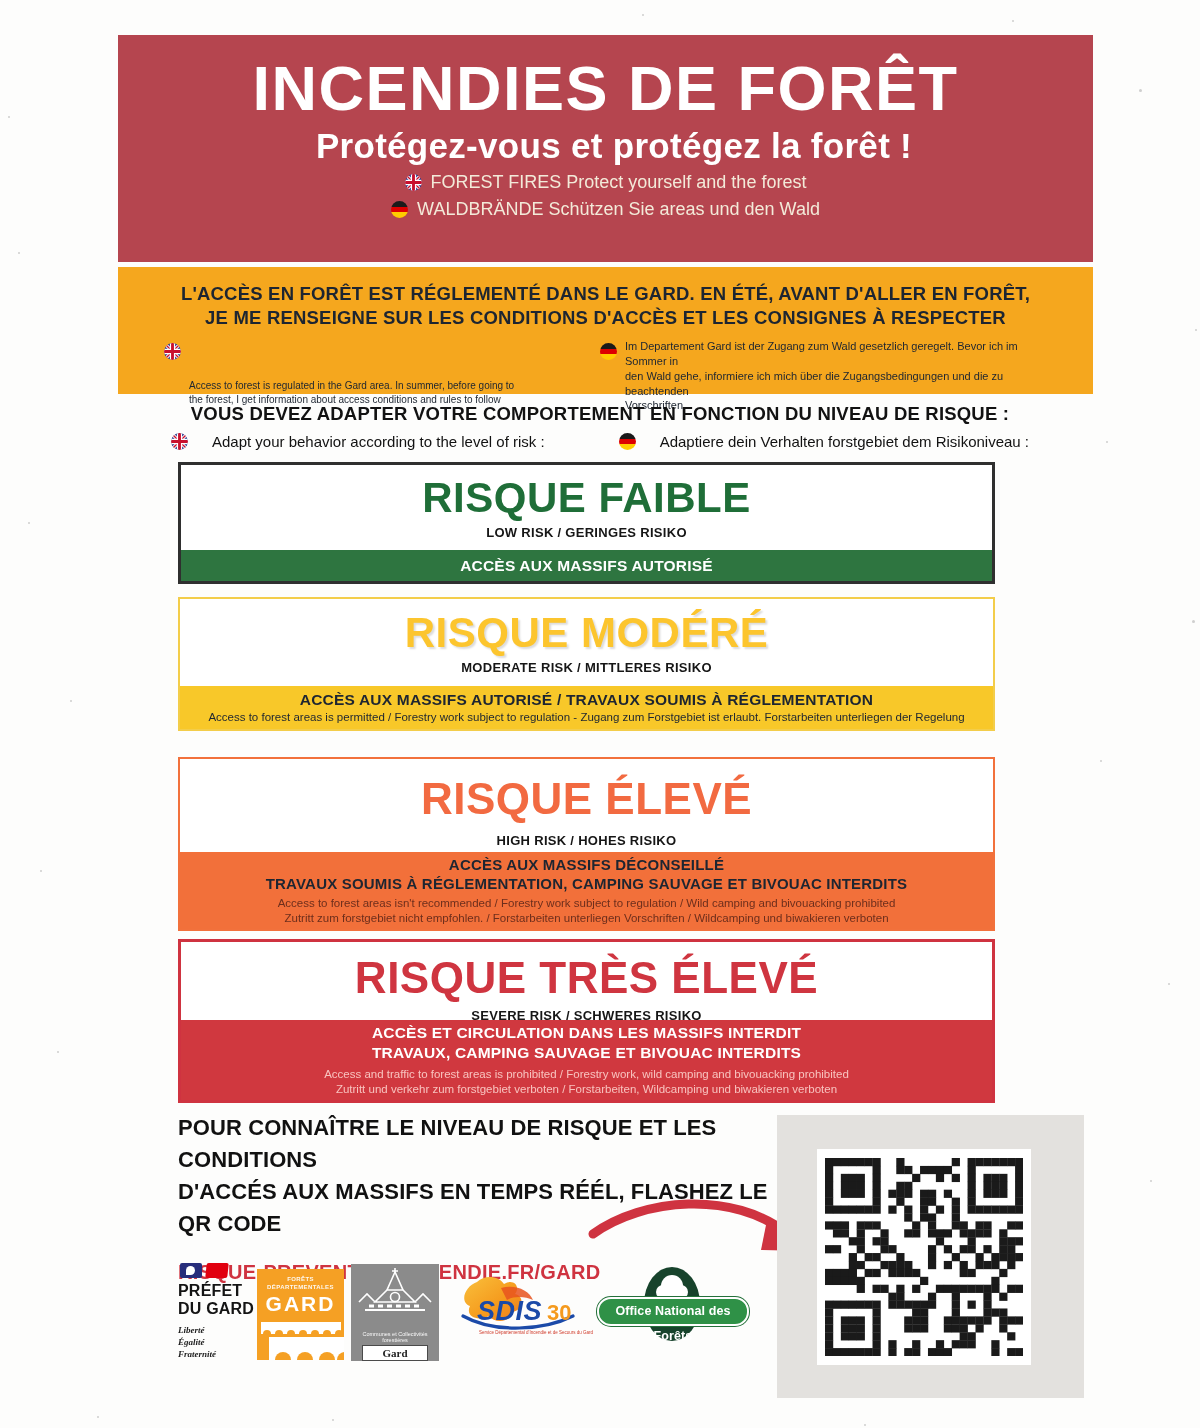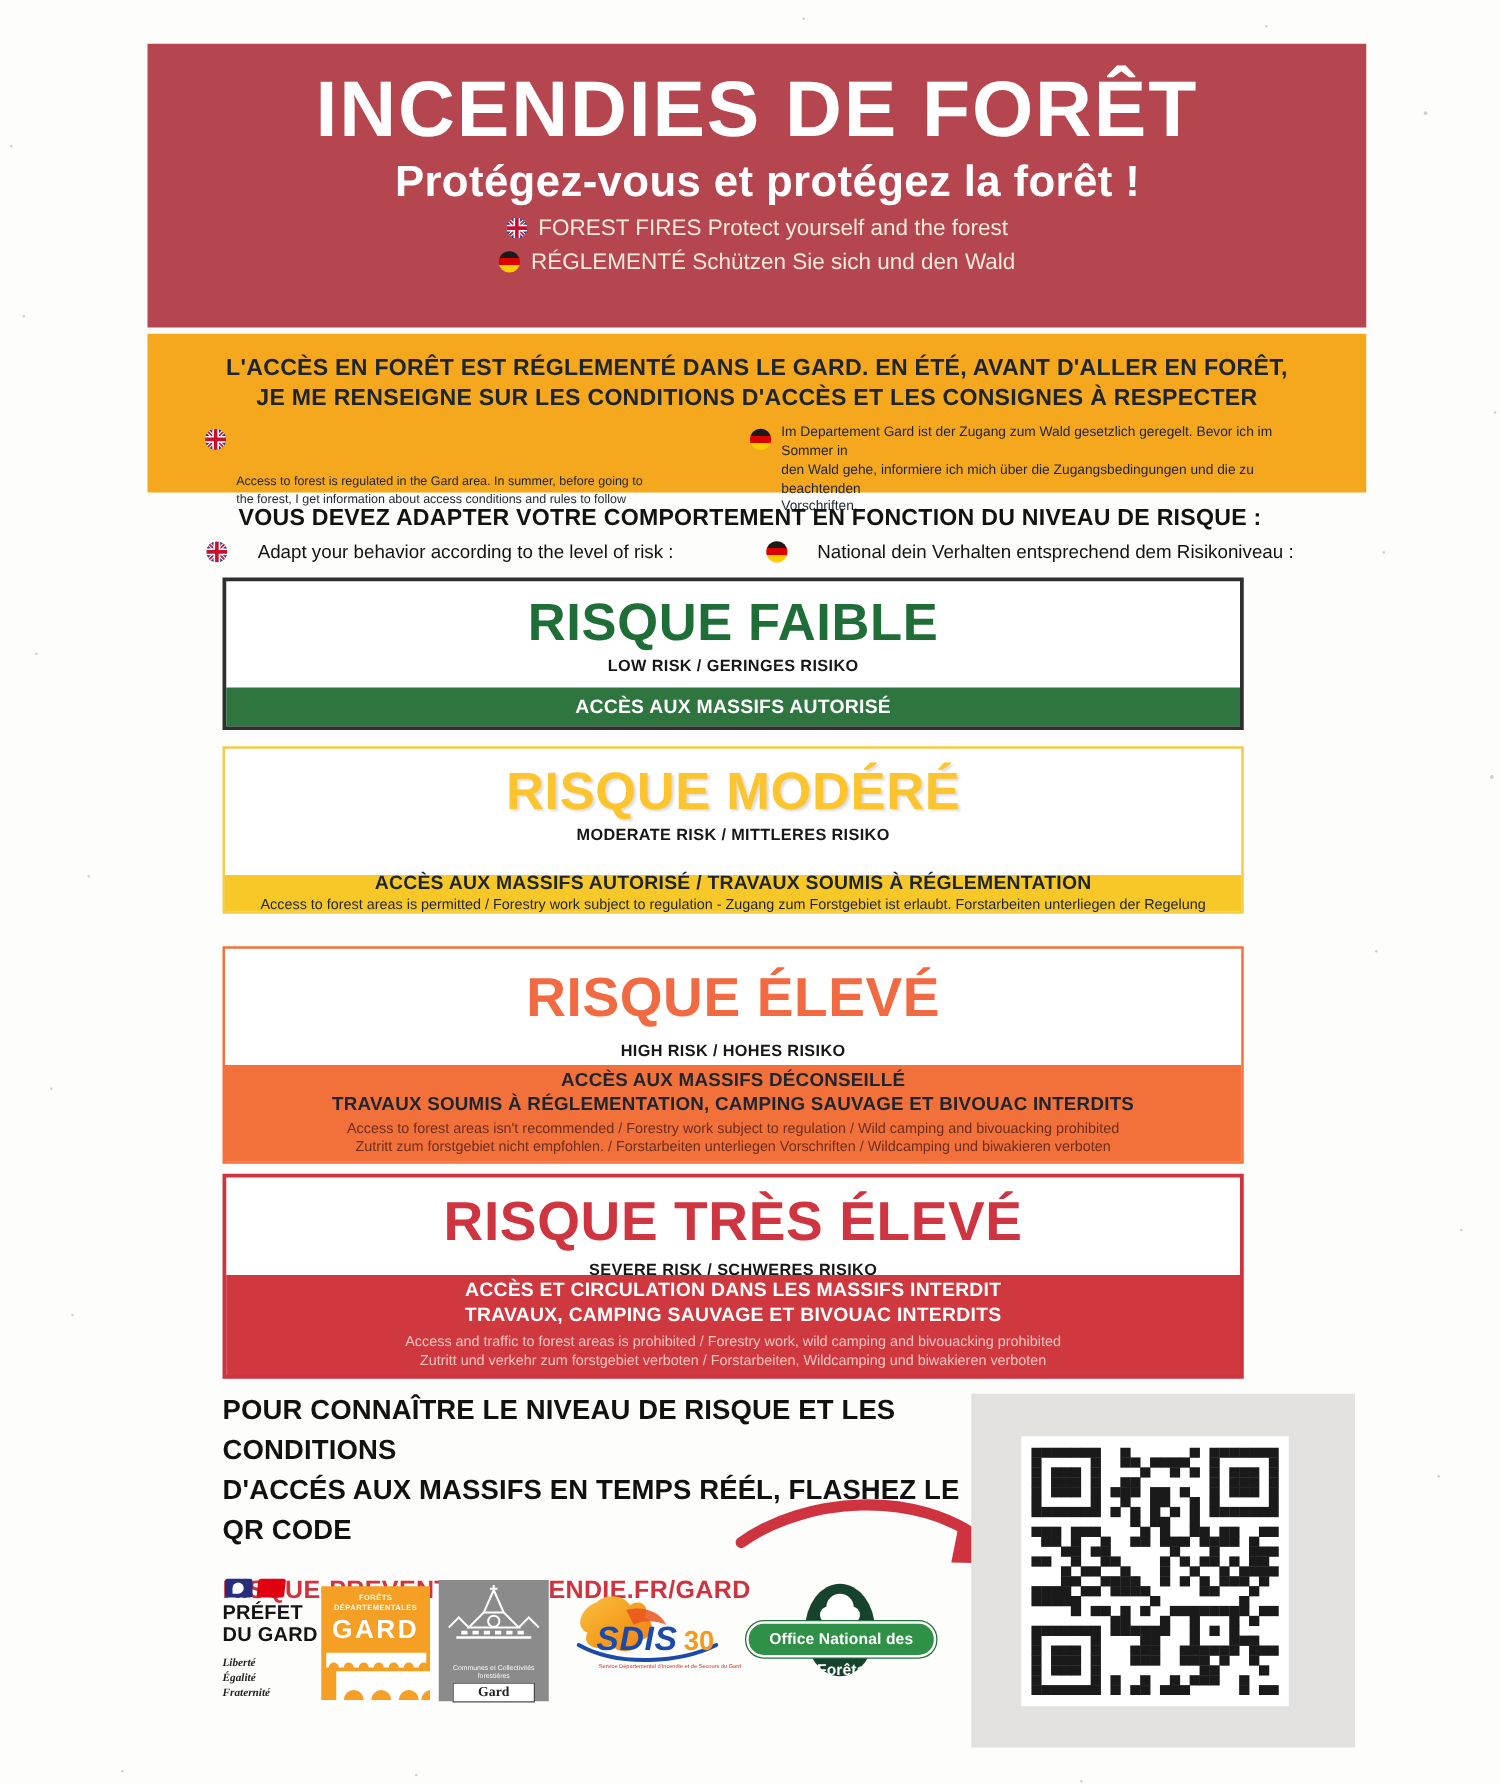--- a/index.html
+++ b/index.html
@@ -46,21 +46,21 @@
   
   .rb-faible{top:462px;height:122px;border:3px solid var(--c-box_border_dark,#2f2f2f);}
   .rb-faible .rb-title{padding-top:12px;font-size:42px;color:var(--c-green_title,#1f6e38);}
   .rb-faible .rb-sub{margin-top:6px;}
   .rb-faible .rb-band{height:31px;background:var(--c-green_band,#2e7540);color:#fff;}
   
   .rb-modere{top:597px;height:134px;border:2px solid var(--c-yellow_border,#f3cd4a);}
   .rb-modere .rb-title{padding-top:13px;font-size:42px;color:var(--c-yellow_title,#fcc52e);
                        text-shadow:2px 2px 2px rgba(0,0,0,.14);}
   .rb-modere .rb-sub{margin-top:6px;}
-  .rb-modere .rb-band{height:29px;background:var(--c-yellow_band,#f8c829);color:var(--c-banner_text,#1d2531);}
+  .rb-modere .rb-band{height:43px;background:var(--c-yellow_band,#f8c829);color:var(--c-banner_text,#1d2531);}
   .rb-modere .band-small{margin-top:1px;color:var(--c-banner_text,#1d2531);}
   
   .rb-eleve{top:757px;height:174px;border:2px solid var(--c-orange_border,#f2713c);}
   .rb-eleve .rb-title{padding-top:18px;font-size:44px;color:var(--c-orange_title,#f26a41);}
   .rb-eleve .rb-sub{margin-top:12px;}
   .rb-eleve .rb-band{height:77px;background:var(--c-orange_band,#f2703a);color:var(--c-banner_text,#22222e);}
   .rb-eleve .band-line{font-size:15px;}
   .rb-eleve .band-small{color:var(--c-orange_small,#6d2e1c);}
   .rb-eleve .band-small.first{margin-top:3px;}
   
@@ -133,21 +133,21 @@
               <path d="M0 0L32 32M32 0L0 32" stroke="#c8102e" stroke-width="2.6"></path>
               <path d="M16 0V32M0 16H32" stroke="#fff" stroke-width="10"></path>
               <path d="M16 0V32M0 16H32" stroke="#c8102e" stroke-width="5.4"></path>
             </g>
           </svg>
         </span>
       <span>FOREST FIRES Protect yourself and the forest</span>
     </div>
     <div class="hdr-line">
       <span class="flag de"></span>
-      <span>RÉGLEMENTÉ Schützen Sie sich und den Wald</span>
+      <span>WALDBRÄNDE Schützen Sie areas und den Wald</span>
     </div>
   </header>
 
   <section class="banner">
     <div class="banner-heading">
       <div>L'ACCÈS EN FORÊT EST RÉGLEMENTÉ DANS LE GARD. EN ÉTÉ, AVANT D'ALLER EN FORÊT,</div>
       <div>JE ME RENSEIGNE SUR LES CONDITIONS D'ACCÈS ET LES CONSIGNES À RESPECTER</div>
     </div>
     <div class="banner-cols">
       <div class="bcol en">
@@ -197,21 +197,21 @@
             <path d="M0 0L32 32M32 0L0 32" stroke="#fff" stroke-width="6"></path>
             <path d="M0 0L32 32M32 0L0 32" stroke="#c8102e" stroke-width="2.6"></path>
             <path d="M16 0V32M0 16H32" stroke="#fff" stroke-width="10"></path>
             <path d="M16 0V32M0 16H32" stroke="#c8102e" stroke-width="5.4"></path>
           </g>
         </svg>
       </span>
     <span>Adapt your behavior according to the level of risk :</span>
     <span class="adapt-gap"></span>
     <span class="flag de"></span>
-    <span>National dein Verhalten entsprechend dem Risikoniveau :</span>
+    <span>Adaptiere dein Verhalten forstgebiet dem Risikoniveau :</span>
   </div>
 
   <div class="risk-box rb-faible">
     <div class="rb-title">RISQUE FAIBLE</div>
     <div class="rb-sub">LOW RISK / GERINGES RISIKO</div>
     <div class="rb-band">
       <div class="band-line">ACCÈS AUX MASSIFS AUTORISÉ</div>
     </div>
   </div>
 

